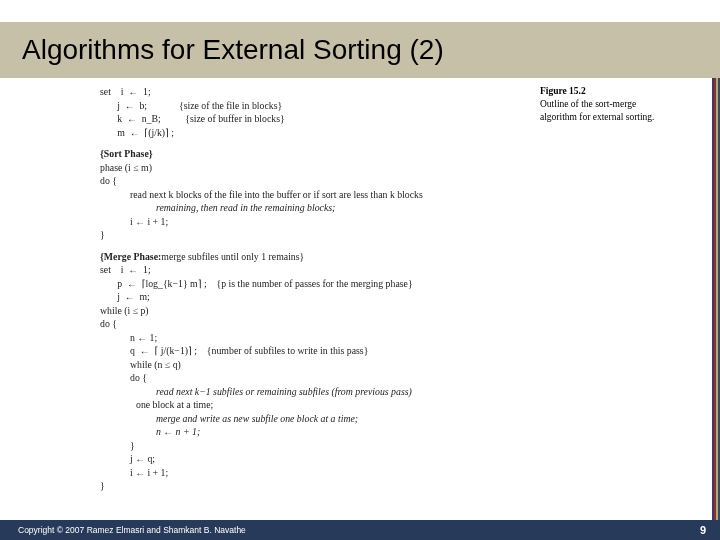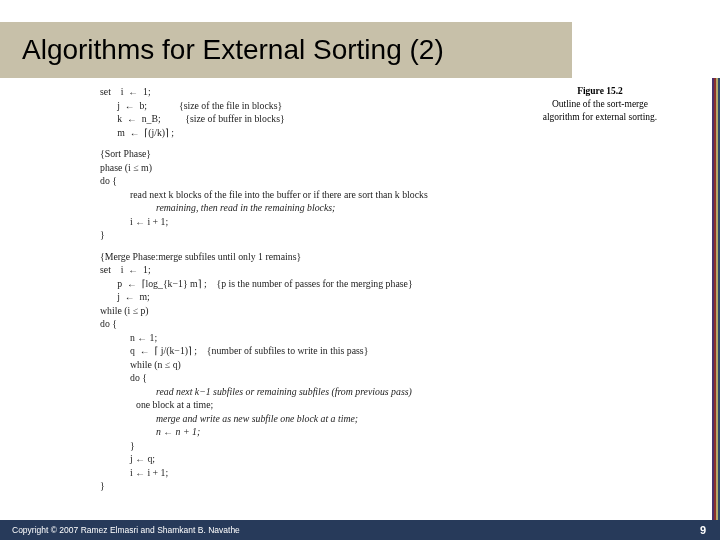--- a/index.html
+++ b/index.html
@@ -1,34 +1,34 @@
 <!DOCTYPE html>
 <html><head>
 <meta charset="utf-8">
 <style>
   * { margin: 0; padding: 0; box-sizing: border-box; }
   html, body { width: 720px; height: 540px; background: #fff; font-family: Arial, Helvetica, sans-serif; overflow: hidden; }
   .slide { position: relative; width: 720px; height: 540px; }
-  .title-bar { position: absolute; left: 0; top: 22px; width: 572px; height: 56px; background: #c7c0a9; display: flex; align-items: center; padding-left: 22px; }
+  .title-bar { position: absolute; left: 0; top: 22px; width: 720px; height: 56px; background: #c7c0a9; display: flex; align-items: center; padding-left: 22px; }
   .title-bar h1 { font-size: 28px; font-weight: 400; color: #000; }
   .top-white { position: absolute; left: 0; top: 0; width: 720px; height: 22px; background: #fff; }
   .content { position: absolute; left: 100px; top: 85px; width: 560px; height: 418px; background: #fff; }
   .stripes { position: absolute; right: 0; top: 78px; width: 8px; height: 462px; display: flex; flex-direction: row; }
   .stripe { width: 2px; height: 100%; }
   .s1 { background: #4a2f6b; }
   .s2 { background: #8a2f2f; }
   .s3 { background: #b5a86a; }
   .s4 { background: #2f4a6b; }
-  .footer { position: absolute; left: 0; bottom: 0; width: 720px; height: 20px; background: #273a5a; color: #fff; display: flex; align-items: center; justify-content: space-between; padding: 0 14px 0 12px; font-size: 8.5px; }
+  .footer { position: absolute; left: 0; bottom: 0; width: 720px; height: 20px; background: #273a5a; color: #fff; display: flex; align-items: center; justify-content: space-between; padding: 0 14px 0 18px; font-size: 8.5px; }
   .footer .pn { font-size: 11px; font-weight: bold; }
   .algo { font-family: "Times New Roman", Times, serif; font-size: 9.8px; line-height: 1.38; color: #222; }
-  .algo .hdr { font-weight: normal; }
+  .algo .hdr { font-weight: bold; }
   .algo .row { display: flex; }
   .algo .col { white-space: pre; text-align: center; }
-  .fig-caption { position: absolute; right: 0; top: 0; width: 120px; font-family: "Times New Roman", Times, serif; font-size: 9.5px; line-height: 1.35; text-align: center; }
+  .fig-caption { position: absolute; right: 0; top: 0; width: 120px; font-family: "Times New Roman", Times, serif; font-size: 9.5px; line-height: 1.35; text-align: left; }
   .fig-caption .lab { font-weight: bold; }
   .ind1 { margin-left: 30px; }
   .ind2 { margin-left: 56px; font-style: italic; }
   .ind3 { margin-left: 36px; }
 </style>
 </head>
 <body>
 
 <div class="slide">
   <div class="top-white"></div>
@@ -69,21 +69,21 @@
         </div>
       <div class="row">
           <span class="col">       </span>
           <span class="col">m  ←  ⌈(j/k)⌉ ;</span>
         </div>
 
       <div style="height:8px"></div>
       <div class="hdr">{Sort Phase}</div>
       <div>phase (i ≤ m)</div>
       <div>do {</div>
-      <div class="ind1">read next k blocks of the file into the buffer or if there are sort than k blocks</div>
+      <div class="ind1">read next k blocks of the file into the buffer or if sort are less than k blocks</div>
       <div class="ind2">remaining, then read in the remaining blocks;</div>
       <div class="ind1">i  ←  i + 1;</div>
       <div>}</div>
 
       <div style="height:8px"></div>
       <div class="row">
           <span class="hdr">{Merge Phase:</span>
           <span> </span>
           <span>merge subfiles until only 1 remains}</span>
         </div>

